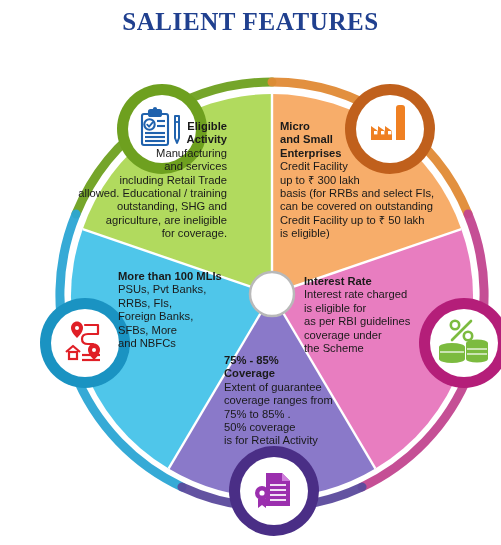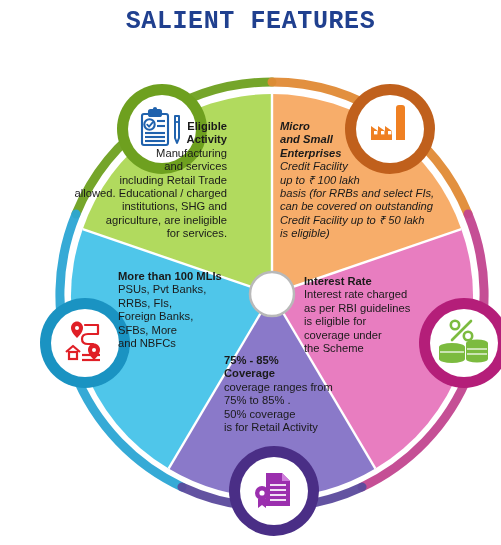--- a/index.html
+++ b/index.html
@@ -12,38 +12,38 @@
   }
   #title{
     position:absolute;
     top:0;left:0;width:501px;
     text-align:center;
     font-size:25px;
     font-weight:bold;
     color:#20408f;
     letter-spacing:0.6px;
     line-height:44px;
-    font-family:Liberation Mono, monospace;
+    font-family:Liberation Serif, serif;
   }
   #stage{
     position:absolute;
     top:44px;left:0;
     width:501px;height:501px;margin-left:22px;
   }
   svg{display:block;}
   .seg-text{
     position:absolute;
     color:#1a1a1a;
     font-size:11.2px;
     line-height:13.4px;
     font-family:"Liberation Sans", sans-serif;
   }
   .seg-text .hd{font-weight:bold;}
   .ta-r{text-align:right;}
-  .ta-l{text-align:left;font-style:italic;}
+  .ta-l{text-align:left;}
   .ta-c{text-align:left;}
   
   #t-green{left:20px;  top:76px;  width:185px;}
   #t-orange{left:258px;top:76px;  width:195px;}
   #t-cyan{left:96px;   top:226px; width:150px;}
   #t-pink{left:282px;  top:231px; width:130px;}
   #t-purple{left:202px;top:310px; width:140px;}
 </style>
 </head>
 <body>
@@ -181,58 +181,59 @@
       </g>
     </g>
   </svg>
 
   <div id="t-green" class="seg-text ta-r">
     <div class="hd">Eligible</div>
     <div class="hd">Activity</div>
     <div>Manufacturing</div>
     <div>and services</div>
     <div>including Retail Trade</div>
-    <div>allowed. Educational / charged</div>
-    <div>institutions, SHG and</div>
+    <div>allowed. Educational / training</div>
+    <div>outstanding, SHG and</div>
     <div>agriculture, are ineligible</div>
-    <div>for services.</div>
+    <div>for coverage.</div>
   </div>
 
   <div id="t-orange" class="seg-text ta-l">
     <div class="hd">Micro</div>
     <div class="hd">and Small</div>
     <div class="hd">Enterprises</div>
     <div>Credit Facility</div>
-    <div>up to ₹ 100 lakh</div>
+    <div>up to ₹ 300 lakh</div>
     <div>basis (for RRBs and select FIs,</div>
     <div>can be covered on outstanding</div>
     <div>Credit Facility up to ₹ 50 lakh</div>
     <div>is eligible)</div>
   </div>
 
   <div id="t-cyan" class="seg-text ta-c">
     <div class="hd">More than 100 MLIs</div>
     <div>PSUs, Pvt Banks,</div>
     <div>RRBs, FIs,</div>
     <div>Foreign Banks,</div>
     <div>SFBs, More</div>
     <div>and NBFCs</div>
   </div>
 
   <div id="t-pink" class="seg-text ta-c">
     <div class="hd">Interest Rate</div>
     <div>Interest rate charged</div>
+    <div>is eligible for</div>
     <div>as per RBI guidelines</div>
-    <div>is eligible for</div>
     <div>coverage under</div>
     <div>the Scheme</div>
   </div>
 
   <div id="t-purple" class="seg-text ta-c">
     <div class="hd">75% - 85%</div>
     <div class="hd">Coverage</div>
+    <div>Extent of guarantee</div>
     <div>coverage ranges from</div>
     <div>75% to 85% .</div>
     <div>50% coverage</div>
     <div>is for Retail Activity</div>
   </div>
 
 </div>
 
 </body></html>

